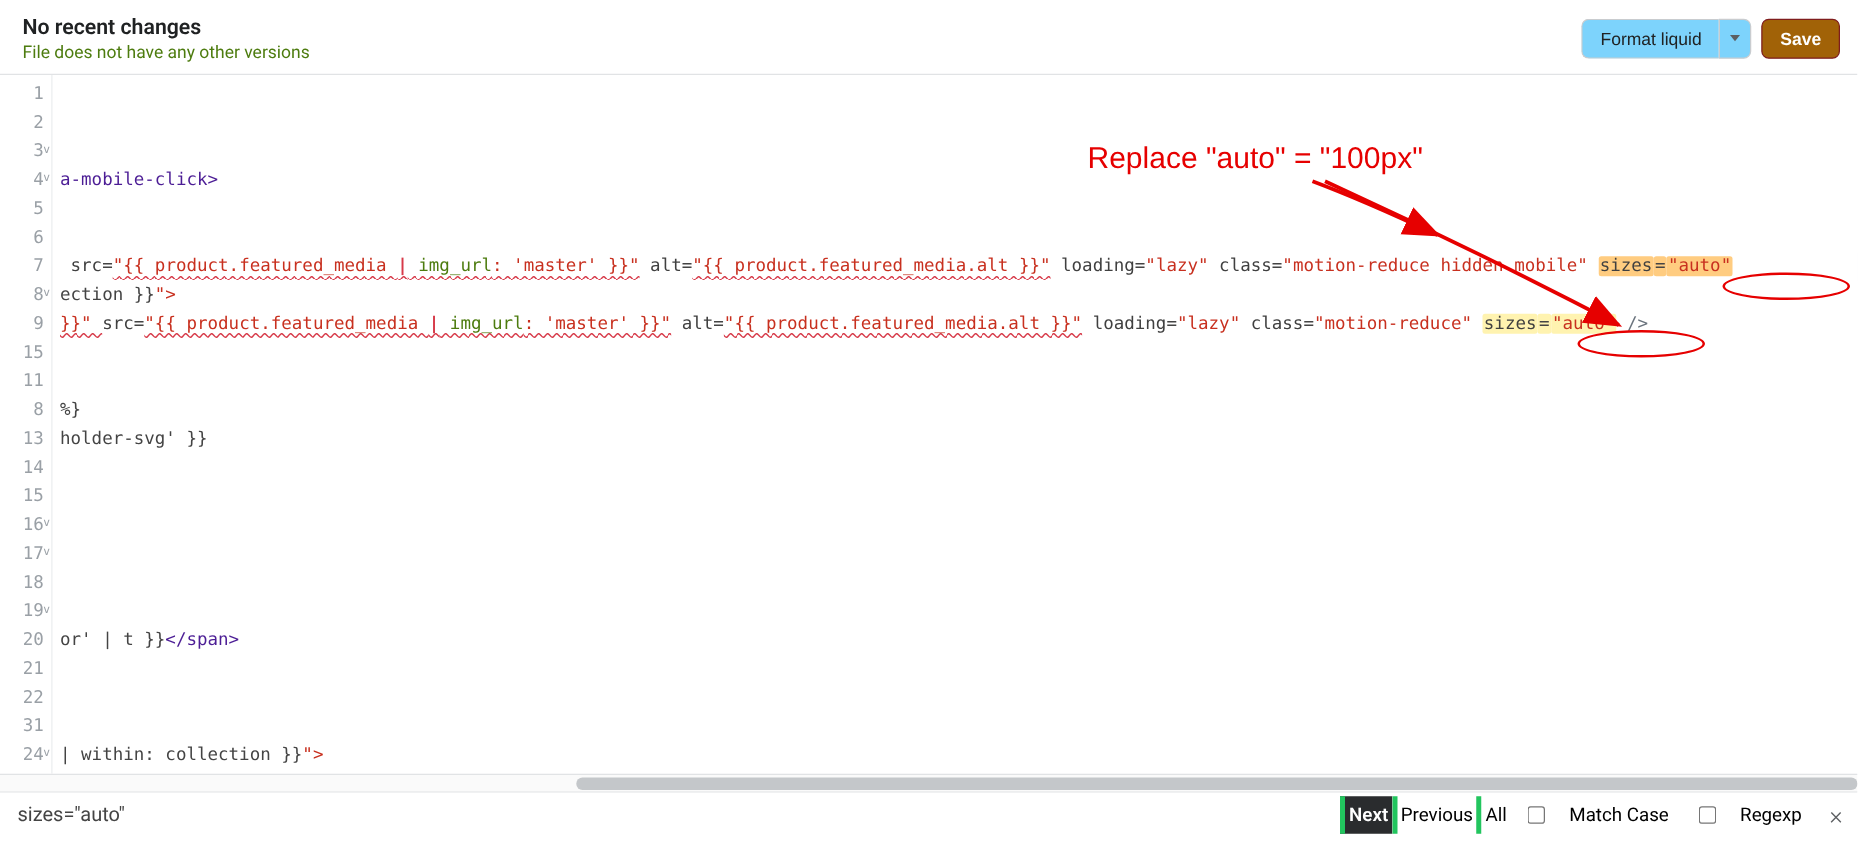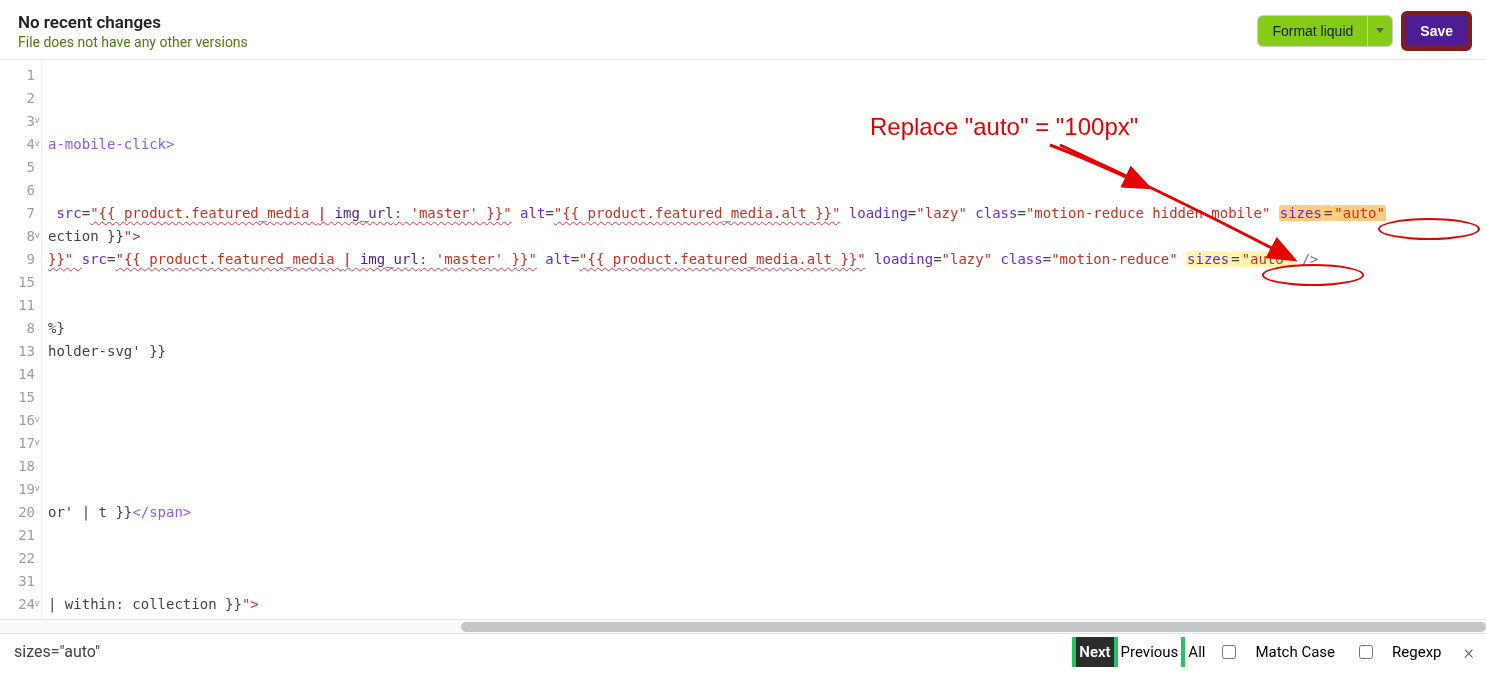--- a/index.html
+++ b/index.html
@@ -19,43 +19,43 @@
     border-bottom: 1px solid #e1e3e5;
     padding: 12px 14px 10px 18px;
     height: 60px;
   }
   .top-left { display: flex; flex-direction: column; }
   .top-title { font-weight: 600; font-size: 17px; color: #202223; }
   .top-sub { font-size: 14px; color: #4d7c0f; margin-top: 2px; }
   .top-right { display: flex; gap: 8px; align-items: center; }
   .btn {
     border: 1px solid #c9cccf;
-    background: #84cc16;
+    background: #7dd3fc;
     border-radius: 6px;
     padding: 7px 14px;
     font-size: 14px;
     color: #202223;
     cursor: pointer;
     display: inline-flex;
     align-items: center;
     gap: 4px;
   }
   .btn-split-wrap { display: flex; }
   .btn-split-wrap .btn:first-child { border-top-right-radius: 0; border-bottom-right-radius: 0; border-right: none; }
   .btn-split-wrap .btn:last-child { border-top-left-radius: 0; border-bottom-left-radius: 0; padding: 7px 8px; }
   .chevron {
     width: 0; height: 0;
     border-left: 4px solid transparent;
     border-right: 4px solid transparent;
     border-top: 5px solid #5c5f62;
   }
   .btn-save {
-    background: #4c1d95;
+    background: #a16207;
     color: #fff;
-    border: 5px solid #7f1d1d;
+    border: 1px solid #7f1d1d;
     font-weight: 600;
   }
 
   .editor {
     position: relative;
     font-family: Menlo, Consolas, Monaco, monospace;
     font-size: 14px;
     line-height: 23px;
     height: 559px;
     display: flex;
@@ -85,25 +85,25 @@
     white-space: pre;
     position: relative;
   }
   .code-line { height: 23px; padding-left: 6px; position: relative; }
   .line-hl-bg {
     position: absolute;
     left: 0; right: 0; top: 0; bottom: 0;
     background: #f1f8ff;
     z-index: -1;
   }
-  .c-tag { color: #8b5cf6; }
-  .c-attr { color: #6d28d9; }
+  .c-tag { color: #4c1d95; }
+  .c-attr { color: #404040; }
   .c-str { color: #c8301f; }
   .c-pipe { color: #d73a49; font-weight: 600; }
-  .c-kw { color: #4c1d95; }
+  .c-kw { color: #4d7c0f; }
   .c-txt { color: #444; }
   .c-punc { color: #6a737d; }
 
   .wavy {
     text-decoration-line: underline;
     text-decoration-style: wavy;
     text-decoration-color: #d73a49;
     text-decoration-thickness: 1px;
     text-underline-offset: 3px;
   }

